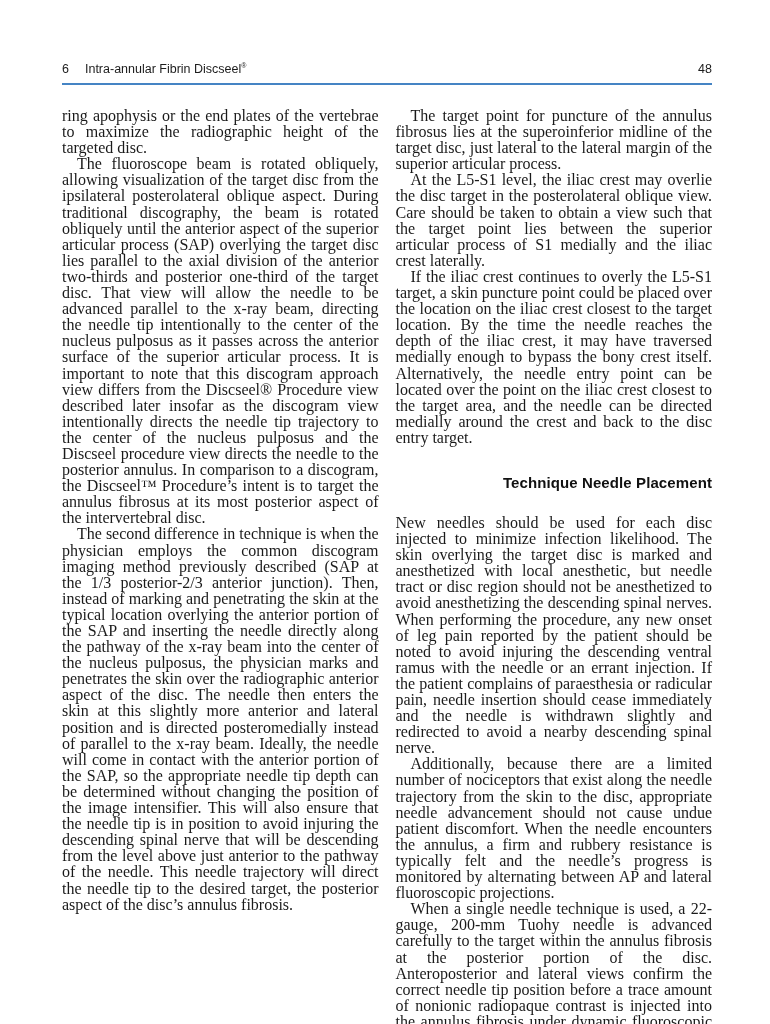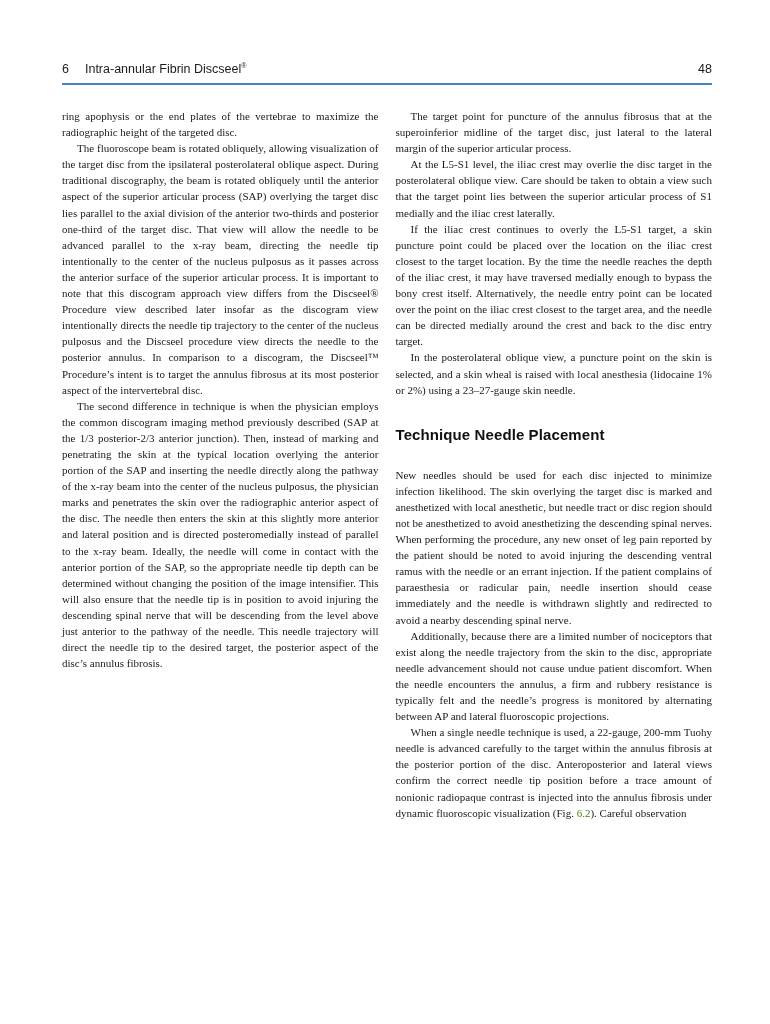--- a/index.html
+++ b/index.html
@@ -27,33 +27,34 @@
   .header-left { display: flex; gap: 16px; align-items: baseline; }
   .chapter-title sup { font-size: 7px; vertical-align: super; line-height: 0; }
   .columns {
     display: flex;
     gap: 17px;
     margin-top: 23px;
   }
   .col { width: 317px; }
   .col p {
     margin: 0;
-    font-size: 11px;
+    font-size: 16px;
     line-height: 16.1px;
     text-align: justify;
     color: #1a1a1a;
   }
   .col p.indent { text-indent: 15px; }
   .section-heading {
     font-family: "Liberation Sans", sans-serif;
     font-weight: bold;
     font-size: 15px;
     color: #111111;
     margin: 28px 0 24px 0;
     letter-spacing: 0.1px;
+    text-align: right;
   }
   .fig-link {
     color: #4d7c0f;
     cursor: pointer;
   }
 </style>
 </head>
 <body>
 
 <div class="page">
@@ -68,24 +69,23 @@
 
   <div class="columns">
 
     <div class="col">
       <p>ring apophysis or the end plates of the vertebrae to maximize the radiographic height of the targeted disc.</p>
       <p class="indent">The fluoroscope beam is rotated obliquely, allowing visualization of the target disc from the ipsilateral posterolateral oblique aspect. During traditional discography, the beam is rotated obliquely until the anterior aspect of the superior articular process (SAP) overlying the target disc lies parallel to the axial division of the anterior two-thirds and posterior one-third of the target disc. That view will allow the needle to be advanced parallel to the x-ray beam, directing the needle tip intentionally to the center of the nucleus pulposus as it passes across the anterior surface of the superior articular process. It is important to note that this discogram approach view differs from the Discseel® Procedure view described later insofar as the discogram view intentionally directs the needle tip trajectory to the center of the nucleus pulposus and the Discseel procedure view directs the needle to the posterior annulus. In comparison to a discogram, the Discseel™ Procedure’s intent is to target the annulus fibrosus at its most posterior aspect of the intervertebral disc.</p>
       <p class="indent">The second difference in technique is when the physician employs the common discogram imaging method previously described (SAP at the 1/3 posterior-2/3 anterior junction). Then, instead of marking and penetrating the skin at the typical location overlying the anterior portion of the SAP and inserting the needle directly along the pathway of the x-ray beam into the center of the nucleus pulposus, the physician marks and penetrates the skin over the radiographic anterior aspect of the disc. The needle then enters the skin at this slightly more anterior and lateral position and is directed posteromedially instead of parallel to the x-ray beam. Ideally, the needle will come in contact with the anterior portion of the SAP, so the appropriate needle tip depth can be determined without changing the position of the image intensifier. This will also ensure that the needle tip is in position to avoid injuring the descending spinal nerve that will be descending from the level above just anterior to the pathway of the needle. This needle trajectory will direct the needle tip to the desired target, the posterior aspect of the disc’s annulus fibrosis.</p>
     </div>
 
     <div class="col">
-      <p class="indent">The target point for puncture of the annulus fibrosus that at the superoinferior midline of the target disc, just lateral to the lateral margin of the superior articular process.</p>
+      <p class="indent">The target point for puncture of the annulus fibrosus lies at the superoinferior midline of the target disc, just lateral to the lateral margin of the superior articular process.</p>
       <p class="indent">At the L5-S1 level, the iliac crest may overlie the disc target in the posterolateral oblique view. Care should be taken to obtain a view such that the target point lies between the superior articular process of S1 medially and the iliac crest laterally.</p>
       <p class="indent">If the iliac crest continues to overly the L5-S1 target, a skin puncture point could be placed over the location on the iliac crest closest to the target location. By the time the needle reaches the depth of the iliac crest, it may have traversed medially enough to bypass the bony crest itself. Alternatively, the needle entry point can be located over the point on the iliac crest closest to the target area, and the needle can be directed medially around the crest and back to the disc entry target.</p>
-      <p class="indent">In the posterolateral oblique view, a puncture point on the skin is selected, and a skin wheal is raised with local anesthesia (lidocaine 1% or 2%) using a 23–27-gauge skin needle.</p>
 
       <h2 class="section-heading">Technique Needle Placement</h2>
 
       <p>New needles should be used for each disc injected to minimize infection likelihood. The skin overlying the target disc is marked and anesthetized with local anesthetic, but needle tract or disc region should not be anesthetized to avoid anesthetizing the descending spinal nerves. When performing the procedure, any new onset of leg pain reported by the patient should be noted to avoid injuring the descending ventral ramus with the needle or an errant injection. If the patient complains of paraesthesia or radicular pain, needle insertion should cease immediately and the needle is withdrawn slightly and redirected to avoid a nearby descending spinal nerve.</p>
       <p class="indent">Additionally, because there are a limited number of nociceptors that exist along the needle trajectory from the skin to the disc, appropriate needle advancement should not cause undue patient discomfort. When the needle encounters the annulus, a firm and rubbery resistance is typically felt and the needle’s progress is monitored by alternating between AP and lateral fluoroscopic projections.</p>
       <p class="indent"><span>When a single needle technique is used, a 22-gauge, 200-mm Tuohy needle is advanced carefully to the target within the annulus fibrosis at the posterior portion of the disc. Anteroposterior and lateral views confirm the correct needle tip position before a trace amount of nonionic radiopaque contrast is injected into the annulus fibrosis under dynamic fluoroscopic visualization (Fig. </span><span class="fig-link">6.2</span><span>). Careful observation</span></p>
     </div>
 
   </div>
 

